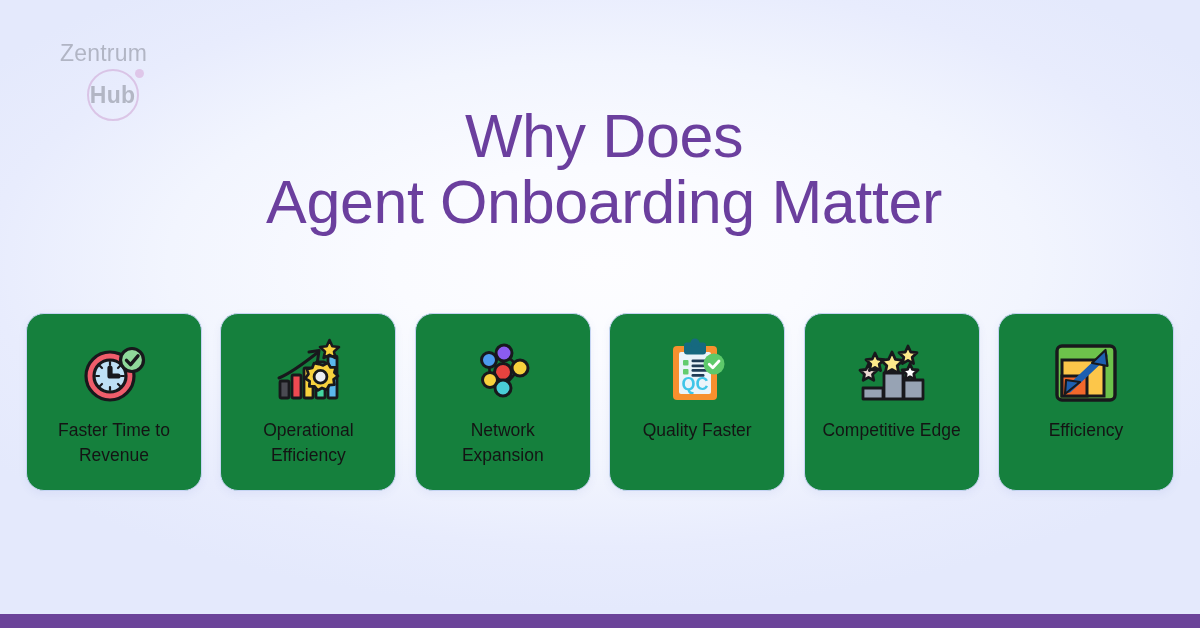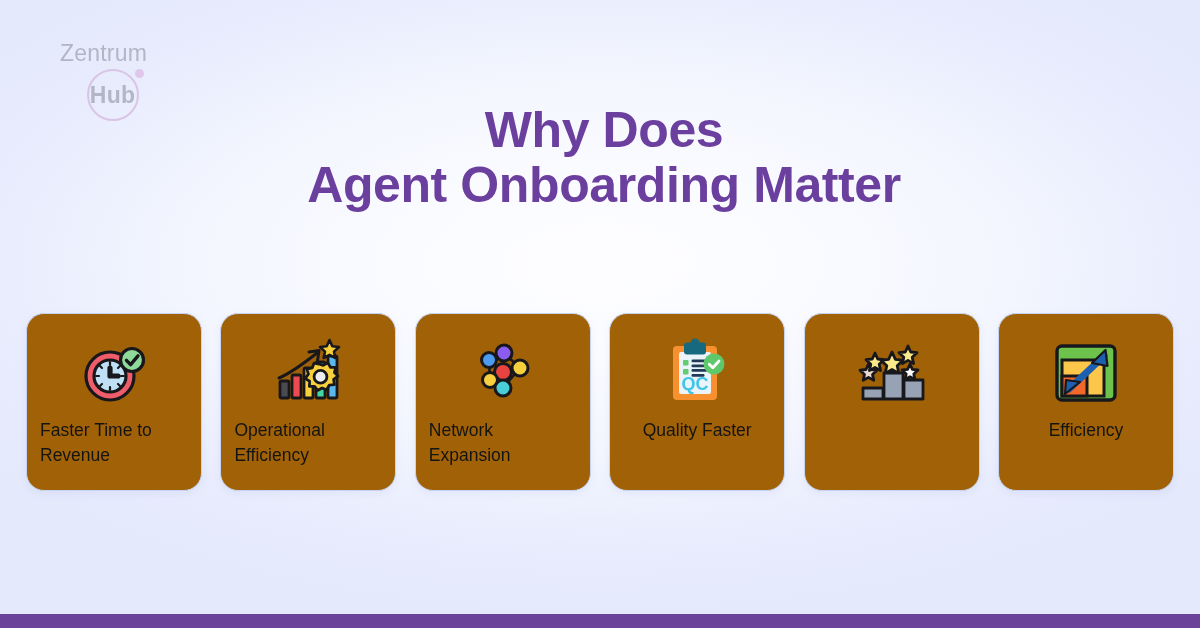--- a/index.html
+++ b/index.html
@@ -85,42 +85,42 @@
   }
 
   
   .headline {
     position: absolute;
     top: 103px;
     left: 8px;
     right: 0;
     text-align: center;
     color: #6b3f9e;
-    font-size: 50px;
-    font-weight: bold;
+    font-size: 61px;
+    font-weight: normal;
     line-height: 1.09;
     letter-spacing: -0.4px;
   }
   .headline .l2 { display: block; }
 
   
   .cards {
     position: absolute;
     top: 313px;
     left: 26px;
     width: 1148px;
     display: flex;
     justify-content: space-between;
     align-items: flex-start;
   }
 
   .card {
     width: 176px;
     height: 178px;
-    background: #a16207;
+    background: #15803d;
     border: 1px solid #c5d4f3;
     border-radius: 18px;
     box-shadow: 0 3px 9px rgba(80,100,180,0.07);
     display: flex;
     flex-direction: column;
     align-items: center;
     padding-top: 22px;
   }
 
   .card-icon {
@@ -128,20 +128,21 @@
     height: 74px;
     display: flex;
     align-items: center;
     justify-content: center;
     margin-bottom: 8px;
   }
 
   .card-label {
     font-size: 17.5px;
     color: #141414;
+    text-align: center;
     line-height: 1.45;
     padding: 0 13px;
   }
 </style>
 </head>
 <body>
 
 <div class="bg"></div>
 
 <div class="logo">
@@ -269,20 +270,21 @@
           <path d="M53 10 L55.7 16 L62 16.7 L57.2 21.2 L58.6 27.6 L53 24.4 L47.4 27.6 L48.8 21.2 L44 16.7 L50.3 16 Z" fill="#fbe98a"></path>
           <path d="M55 28 L57.4 33.4 L63 34 L58.8 38 L60 43.6 L55 40.8 L50 43.6 L51.2 38 L47 34 L52.6 33.4 Z" fill="#ffffff"></path>
         </g>
         <g stroke="#18181c" stroke-width="2.8" stroke-linejoin="round">
           <rect x="8" y="52" width="20" height="11" fill="#97a3b4"></rect>
           <rect x="29" y="37" width="19" height="26" fill="#97a3b4"></rect>
           <rect x="49" y="44" width="19" height="19" fill="#97a3b4"></rect>
         </g>
       </svg>
     </div>
+    <div class="card-label">Competitive Edge</div>
   </div>
 
   <div class="card">
     <div class="card-icon">
       <svg width="74" height="74" viewBox="0 0 74 74">
         <rect x="8" y="10" width="58" height="54" rx="5" fill="#6dc24b" stroke="#18181c" stroke-width="3.4"></rect>
         <path d="M13 24 H55 V60 H13 Z" fill="#fcc64a" stroke="#18181c" stroke-width="3"></path>
         <path d="M13 40 H38 V60 H13 Z" fill="#f2682b" stroke="#18181c" stroke-width="3"></path>
         <g stroke="#1d5fb0" stroke-width="7" stroke-linecap="round" stroke-linejoin="round" fill="none">
           <line x1="20" y1="53" x2="55" y2="20"></line>

